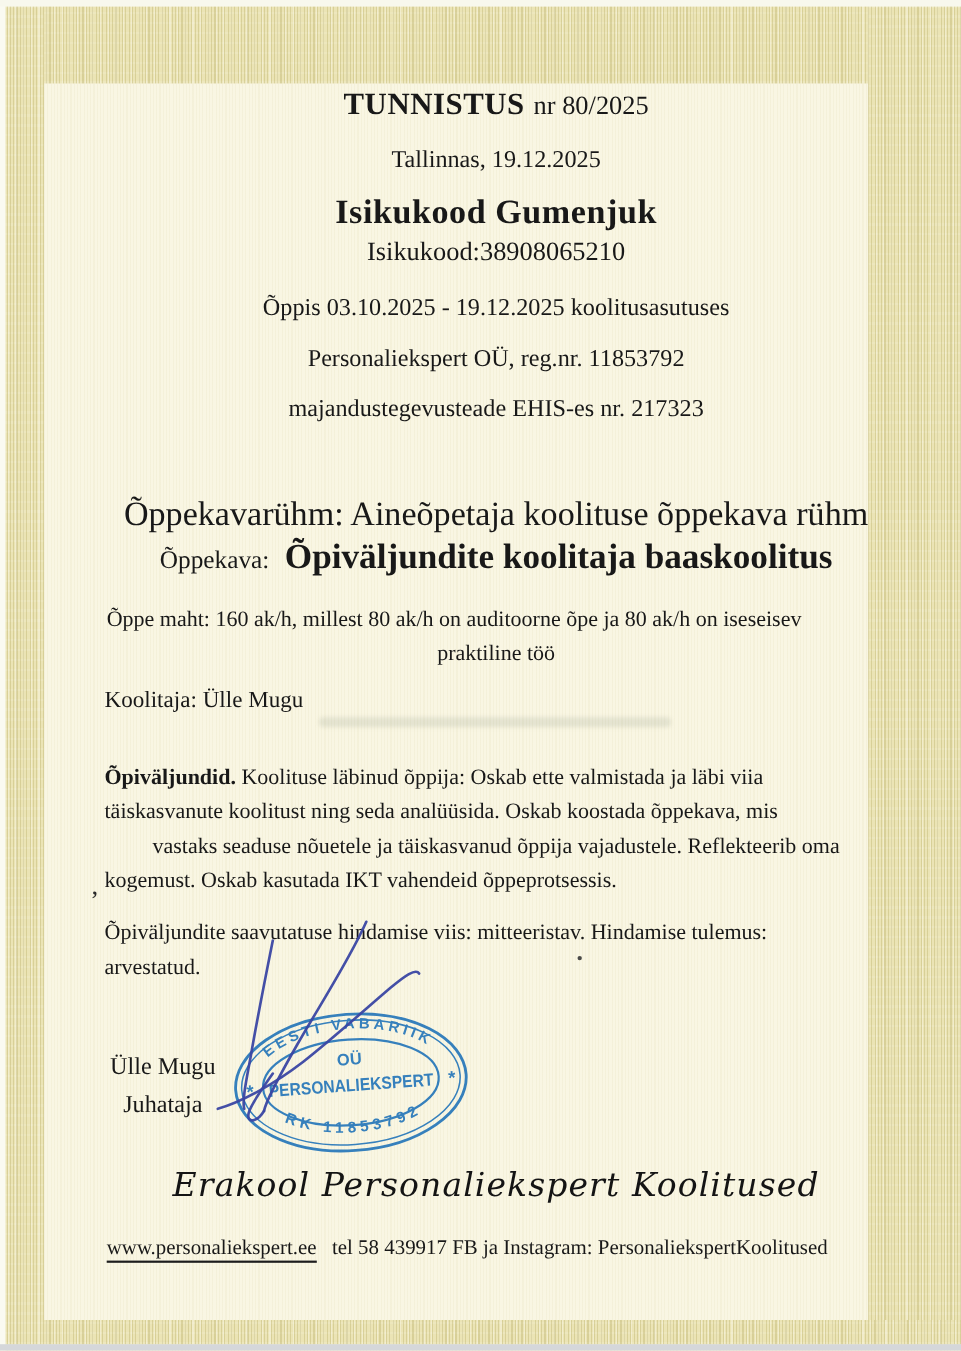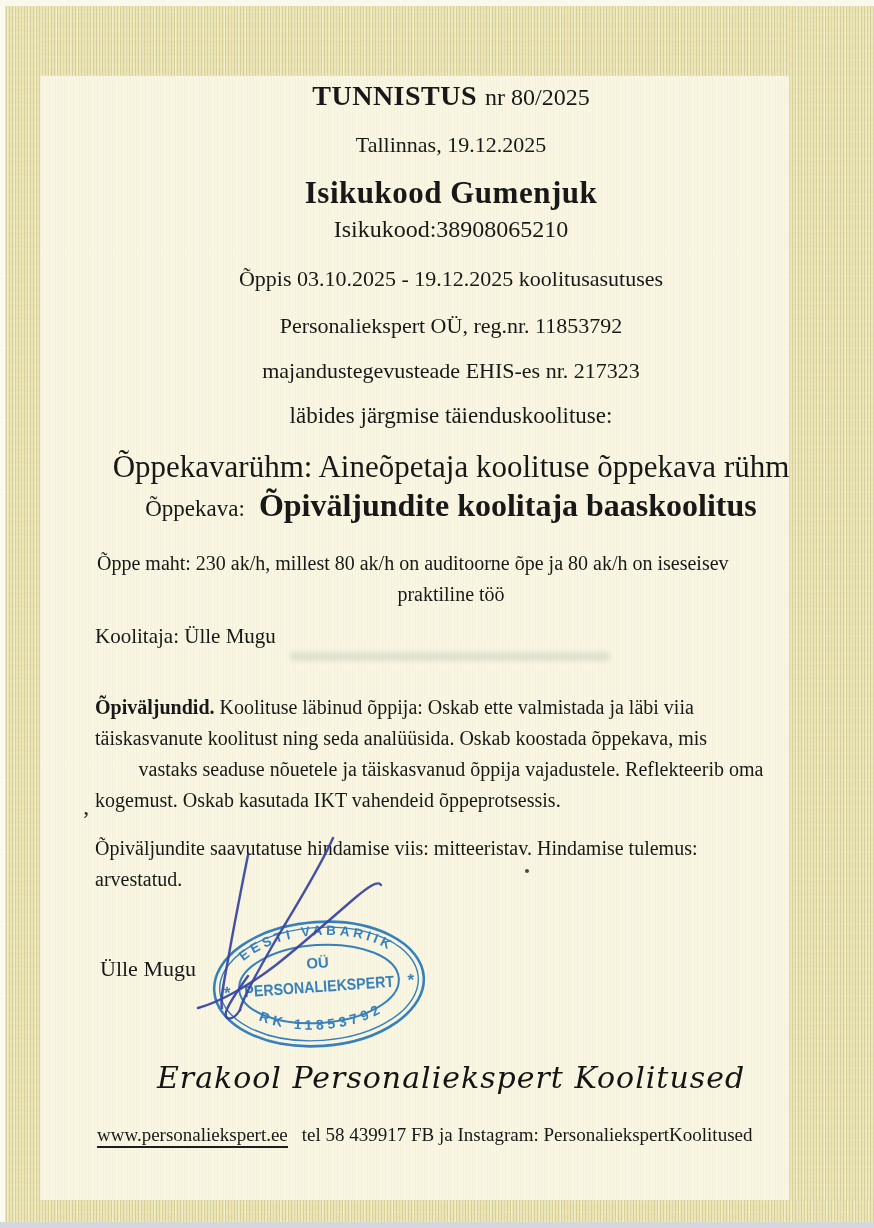--- a/index.html
+++ b/index.html
@@ -101,44 +101,44 @@
     </div>
 
     <div class="line center isik" style="top:136px;">Isikukood:38908065210</div>
 
     <div class="line center sz22" style="top:186px;">Õppis  03.10.2025 - 19.12.2025  koolitusasutuses</div>
 
     <div class="line center sz22" style="top:233px;">Personaliekspert OÜ,  reg.nr. 11853792</div>
 
     <div class="line center sz22" style="top:278px;">majandustegevusteade EHIS-es nr. 217323</div>
 
-    <div class="line center labides" style="top:323px;">läbides järgmise täienduskoolituse:</div>
 
     <div class="line center ryhm" style="top:369px;">Õppekavarühm: Aineõpetaja koolituse õppekava rühm</div>
 
     <div class="line center" style="top:407px;">
       <span class="kava-label">Õppekava:</span><span class="kava-title">Õpiväljundite koolitaja baaskoolitus</span>
     </div>
 
-    <div class="line sz20" style="top:472px;left:2px;">Õppe maht: 230 ak/h, millest 80 ak/h on auditoorne õpe ja 80 ak/h on iseseisev</div>
+    <div class="line sz20" style="top:472px;left:2px;">Õppe maht: 160 ak/h, millest 80 ak/h on auditoorne õpe ja 80 ak/h on iseseisev</div>
     <div class="line center sz20" style="top:503px;">praktiline töö</div>
 
     <div class="line kool" style="top:544px;left:0;">Koolitaja: Ülle Mugu</div>
 
     <div class="line sz20 para" style="top:612px;left:0;">
       <b>Õpiväljundid.</b><span> Koolituse läbinud õppija: Oskab ette valmistada ja läbi viia</span>
     </div>
     <div class="line sz20 para" style="top:643px;left:0;">täiskasvanute koolitust ning seda analüüsida.  Oskab koostada õppekava, mis</div>
     <div class="line sz20 para" style="top:674px;left:0;text-align:center;">vastaks seaduse nõuetele ja täiskasvanud õppija vajadustele.   Reflekteerib oma</div>
     <div class="line sz20 para" style="top:705px;left:0;">kogemust.  Oskab kasutada IKT vahendeid õppeprotsessis.</div>
 
     <div class="line sz20" style="top:757px;left:0;">Õpiväljundite saavutatuse hindamise viis: mitteeristav. Hindamise tulemus:</div>
     <div class="line sz20" style="top:788px;left:0;">arvestatud.</div>
 
     <div class="line signer" style="top:876px;left:5px;">Ülle Mugu</div>
+    <div class="line signer" style="top:911px;left:17px;">Juhataja</div>
 
     <div class="line center script-line" style="top:980px;">Erakool Personaliekspert Koolitused</div>
 
     <div class="line footer-line" style="top:1044px;left:2px;">
       <span class="footer-web">www.personaliekspert.ee</span><span class="footer-rest">tel 58 439917  FB ja Instagram: PersonaliekspertKoolitused</span>
     </div>
 
   </div>
 
   <svg class="stamp-svg" width="226" height="136" viewBox="0 0 226 136">

